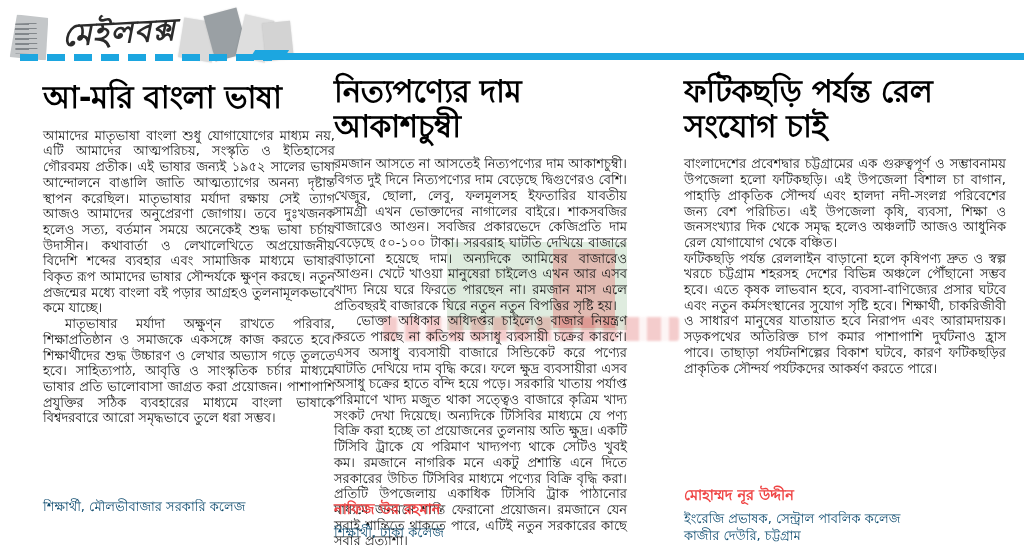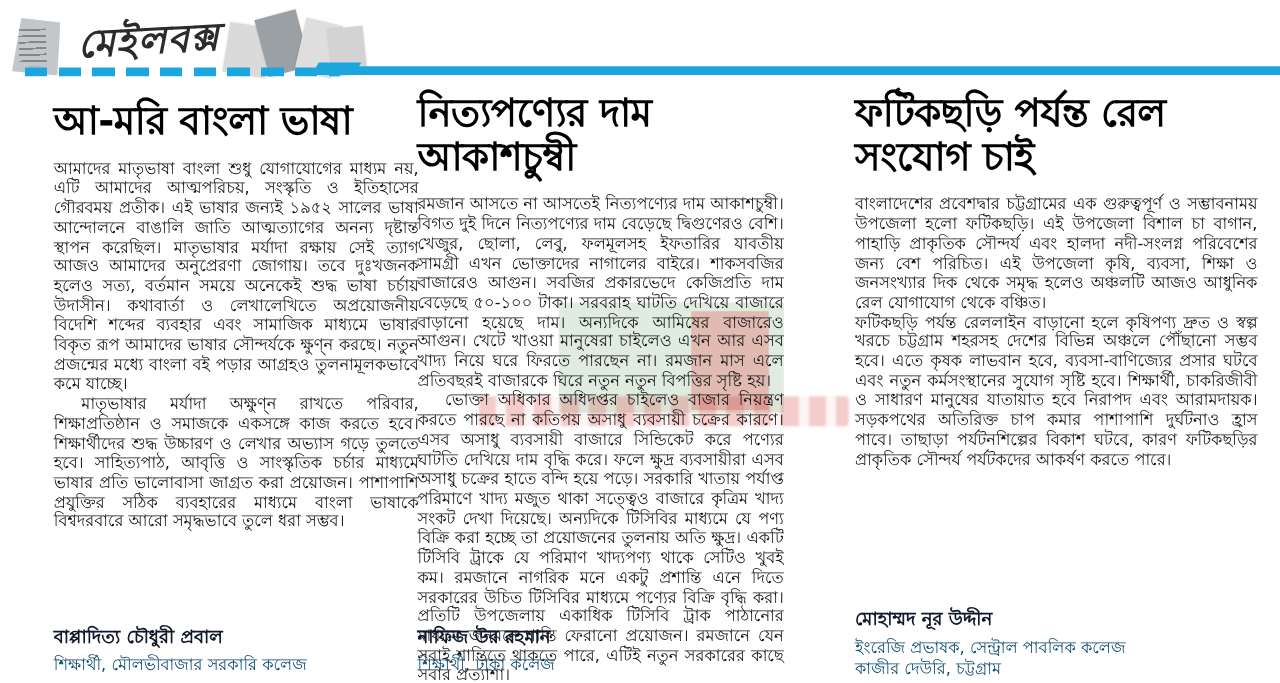--- a/index.html
+++ b/index.html
@@ -61,21 +61,21 @@
   }
   .col1 .headline{margin-top:6px;}
   .body-text p{
     margin:0;font-size:13px;line-height:15.7px;text-align:justify;color:#151515;
     font-family:"DejaVu Sans",sans-serif;
   }
   .body-text p.indent{text-indent:1.7em;}
   .byline{position:absolute;left:0;font-family:"DejaVu Sans",sans-serif;}
   .col1 .byline,.col2 .byline{top:424px;}
   .col3 .byline{top:410px;}
-  .byline .author-name{font-weight:bold;font-size:14.5px;color:#0f172a;margin:0 0 2px 0;}
+  .byline .author-name{font-weight:bold;font-size:14.5px;color:#ef4444;margin:0 0 2px 0;}
   .byline .author-role{font-size:13px;color:#0c4a6e;margin:0;line-height:17px;}
 </style>
 </head>
 <body>
 
 <div class="page">
 
   <div class="masthead">
     <div class="letter-icon">
       <div class="letter-lines"></div>
@@ -96,21 +96,20 @@
     <div class="wm-tagline"></div>
   </div>
 
   <div class="col col1">
     <h1 class="headline">আ-মরি বাংলা ভাষা</h1>
     <div class="body-text">
       <p>আমাদের মাতৃভাষা বাংলা শুধু যোগাযোগের মাধ্যম নয়, এটি আমাদের আত্মপরিচয়, সংস্কৃতি ও ইতিহাসের গৌরবময় প্রতীক। এই ভাষার জন্যই ১৯৫২ সালের ভাষা আন্দোলনে বাঙালি জাতি আত্মত্যাগের অনন্য দৃষ্টান্ত স্থাপন করেছিল। মাতৃভাষার মর্যাদা রক্ষায় সেই ত্যাগ আজও আমাদের অনুপ্রেরণা জোগায়। তবে দুঃখজনক হলেও সত্য, বর্তমান সময়ে অনেকেই শুদ্ধ ভাষা চর্চায় উদাসীন। কথাবার্তা ও লেখালেখিতে অপ্রয়োজনীয় বিদেশি শব্দের ব্যবহার এবং সামাজিক মাধ্যমে ভাষার বিকৃত রূপ আমাদের ভাষার সৌন্দর্যকে ক্ষুণ্ন করছে। নতুন প্রজন্মের মধ্যে বাংলা বই পড়ার আগ্রহও তুলনামূলকভাবে কমে যাচ্ছে।</p>
       <p class="indent">মাতৃভাষার মর্যাদা অক্ষুণ্ন রাখতে পরিবার, শিক্ষাপ্রতিষ্ঠান ও সমাজকে একসঙ্গে কাজ করতে হবে। শিক্ষার্থীদের শুদ্ধ উচ্চারণ ও লেখার অভ্যাস গড়ে তুলতে হবে। সাহিত্যপাঠ, আবৃত্তি ও সাংস্কৃতিক চর্চার মাধ্যমে ভাষার প্রতি ভালোবাসা জাগ্রত করা প্রয়োজন। পাশাপাশি প্রযুক্তির সঠিক ব্যবহারের মাধ্যমে বাংলা ভাষাকে বিশ্বদরবারে আরো সমৃদ্ধভাবে তুলে ধরা সম্ভব।</p>
     </div>
     <div class="byline">
-      <p class="author-name">বাপ্পাদিত্য চৌধুরী প্রবাল</p>
       <p class="author-role">শিক্ষার্থী, মৌলভীবাজার সরকারি কলেজ</p>
     </div>
   </div>
 
   <div class="col col2">
     <h1 class="headline">নিত্যপণ্যের দাম আকাশচুম্বী</h1>
     <div class="body-text">
       <p>রমজান আসতে না আসতেই নিত্যপণ্যের দাম আকাশচুম্বী। বিগত দুই দিনে নিত্যপণ্যের দাম বেড়েছে দ্বিগুণেরও বেশি। খেজুর, ছোলা, লেবু, ফলমূলসহ ইফতারির যাবতীয় সামগ্রী এখন ভোক্তাদের নাগালের বাইরে। শাকসবজির বাজারেও আগুন। সবজির প্রকারভেদে কেজিপ্রতি দাম বেড়েছে ৫০-১০০ টাকা। সরবরাহ ঘাটতি দেখিয়ে বাজারে বাড়ানো হয়েছে দাম। অন্যদিকে আমিষের বাজারেও আগুন। খেটে খাওয়া মানুষেরা চাইলেও এখন আর এসব খাদ্য নিয়ে ঘরে ফিরতে পারছেন না। রমজান মাস এলে প্রতিবছরই বাজারকে ঘিরে নতুন নতুন বিপত্তির সৃষ্টি হয়।</p>
       <p class="indent">ভোক্তা অধিকার অধিদপ্তর চাইলেও বাজার নিয়ন্ত্রণ করতে পারছে না কতিপয় অসাধু ব্যবসায়ী চক্রের কারণে। এসব অসাধু ব্যবসায়ী বাজারে সিন্ডিকেট করে পণ্যের ঘাটতি দেখিয়ে দাম বৃদ্ধি করে। ফলে ক্ষুদ্র ব্যবসায়ীরা এসব অসাধু চক্রের হাতে বন্দি হয়ে পড়ে। সরকারি খাতায় পর্যাপ্ত পরিমাণে খাদ্য মজুত থাকা সত্ত্বেও বাজারে কৃত্রিম খাদ্য সংকট দেখা দিয়েছে। অন্যদিকে টিসিবির মাধ্যমে যে পণ্য বিক্রি করা হচ্ছে তা প্রয়োজনের তুলনায় অতি ক্ষুদ্র। একটি টিসিবি ট্রাকে যে পরিমাণ খাদ্যপণ্য থাকে সেটিও খুবই কম। রমজানে নাগরিক মনে একটু প্রশান্তি এনে দিতে সরকারের উচিত টিসিবির মাধ্যমে পণ্যের বিক্রি বৃদ্ধি করা। প্রতিটি উপজেলায় একাধিক টিসিবি ট্রাক পাঠানোর মাধ্যমে জনমনে শান্তি ফেরানো প্রয়োজন। রমজানে যেন সবাই শান্তিতে থাকতে পারে, এটিই নতুন সরকারের কাছে সবার প্রত্যাশা।</p>
     </div>

